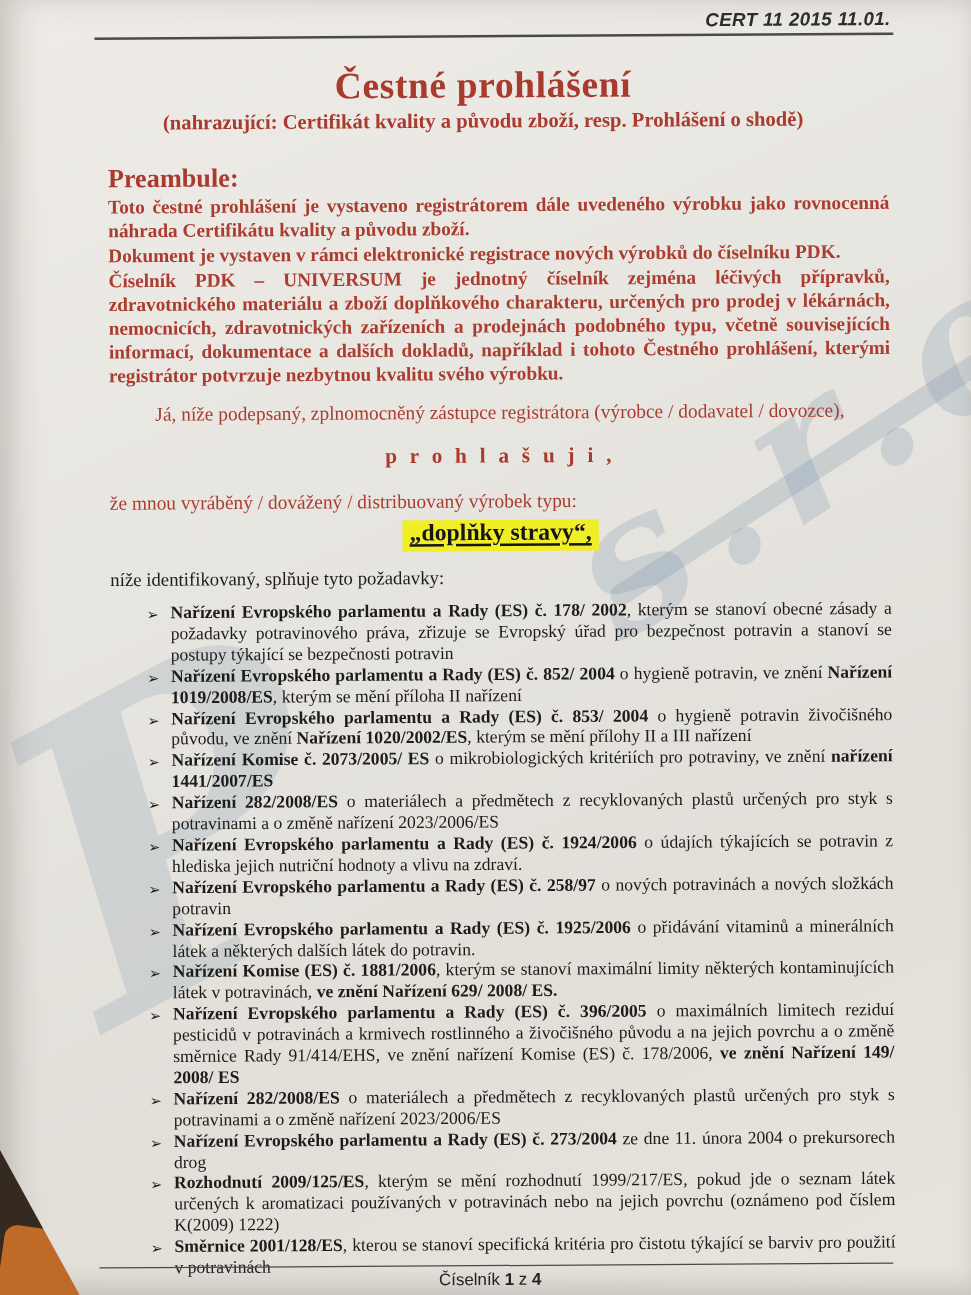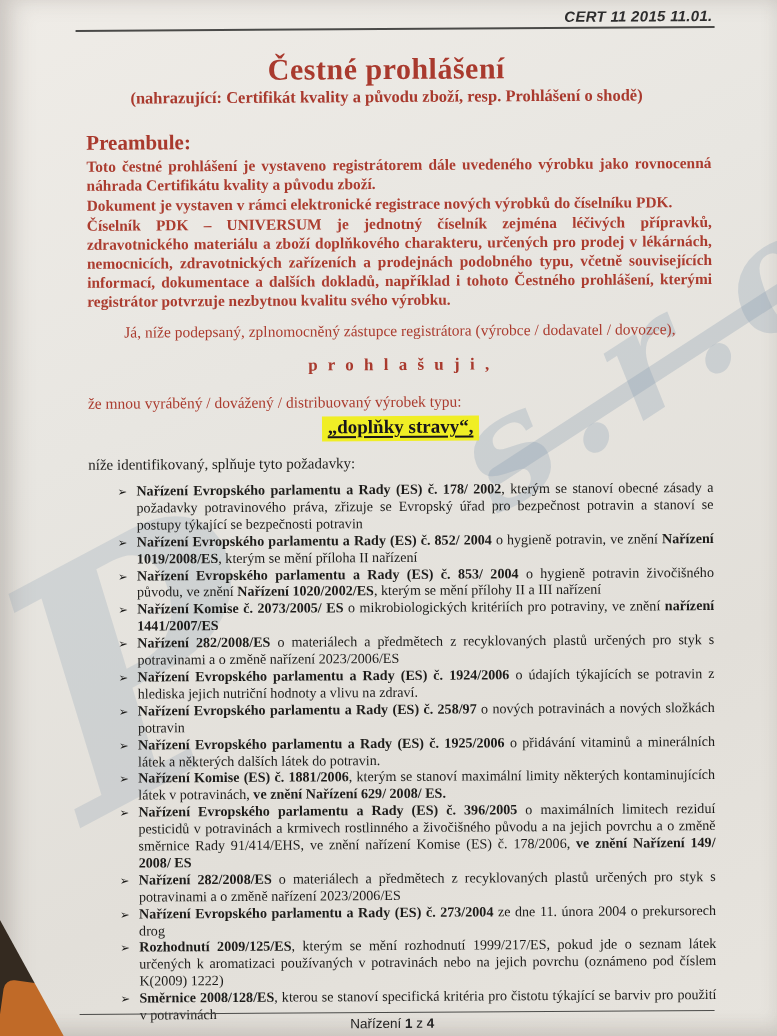--- a/index.html
+++ b/index.html
@@ -139,28 +139,28 @@
             <li><span class="bullet">➢</span><span class="bseg">Nařízení Komise č. 2073/2005/ ES</span><span> o mikrobiologických kritériích pro potraviny, ve znění </span><span class="bseg">nařízení 1441/2007/ES</span></li>
             <li><span class="bullet">➢</span><span class="bseg">Nařízení 282/2008/ES</span><span> o materiálech a předmětech z recyklovaných plastů určených pro styk s potravinami a o změně nařízení 2023/2006/ES</span></li>
             <li><span class="bullet">➢</span><span class="bseg">Nařízení Evropského parlamentu a Rady (ES) č. 1924/2006</span><span> o údajích týkajících se potravin z hlediska jejich nutriční hodnoty a vlivu na zdraví.</span></li>
             <li><span class="bullet">➢</span><span class="bseg">Nařízení Evropského parlamentu a Rady (ES) č. 258/97</span><span> o nových potravinách a nových složkách potravin</span></li>
             <li><span class="bullet">➢</span><span class="bseg">Nařízení Evropského parlamentu a Rady (ES) č. 1925/2006</span><span> o přidávání vitaminů a minerálních látek a některých dalších látek do potravin.</span></li>
             <li><span class="bullet">➢</span><span class="bseg">Nařízení Komise (ES) č. 1881/2006</span><span>, kterým se stanoví maximální limity některých kontaminujících látek v potravinách, </span><span class="bseg">ve znění Nařízení 629/ 2008/ ES.</span></li>
             <li><span class="bullet">➢</span><span class="bseg">Nařízení Evropského parlamentu a Rady (ES) č. 396/2005</span><span> o maximálních limitech reziduí pesticidů v potravinách a krmivech rostlinného a živočišného původu a na jejich povrchu a o změně směrnice Rady 91/414/EHS, ve znění nařízení Komise (ES) č. 178/2006, </span><span class="bseg">ve znění Nařízení 149/ 2008/ ES</span></li>
             <li><span class="bullet">➢</span><span class="bseg">Nařízení 282/2008/ES</span><span> o materiálech a předmětech z recyklovaných plastů určených pro styk s potravinami a o změně nařízení 2023/2006/ES</span></li>
             <li><span class="bullet">➢</span><span class="bseg">Nařízení Evropského parlamentu a Rady (ES) č. 273/2004</span><span> ze dne 11. února 2004 o prekursorech drog</span></li>
             <li><span class="bullet">➢</span><span class="bseg">Rozhodnutí 2009/125/ES</span><span>, kterým se mění rozhodnutí 1999/217/ES, pokud jde o seznam látek určených k aromatizaci používaných v potravinách nebo na jejich povrchu (oznámeno pod číslem K(2009) 1222)</span></li>
-            <li><span class="bullet">➢</span><span class="bseg">Směrnice 2008/128/ES</span><span>, kterou se stanoví specifická kritéria pro čistotu týkající se barviv pro použití v potravinách</span></li>
+            <li><span class="bullet">➢</span><span class="bseg">Směrnice 2001/128/ES</span><span>, kterou se stanoví specifická kritéria pro čistotu týkající se barviv pro použití v potravinách</span></li>
           </ul>
       </div>
 
       <div class="footer">
         <div class="footer-rule"></div>
         <div class="footer-text">
-          <span>Nařízení</span>
+          <span>Číselník</span>
           <b>1</b>
           <span>z</span>
           <b>4</b>
         </div>
       </div>
 
     </div>
   </div>
 </div>
 

